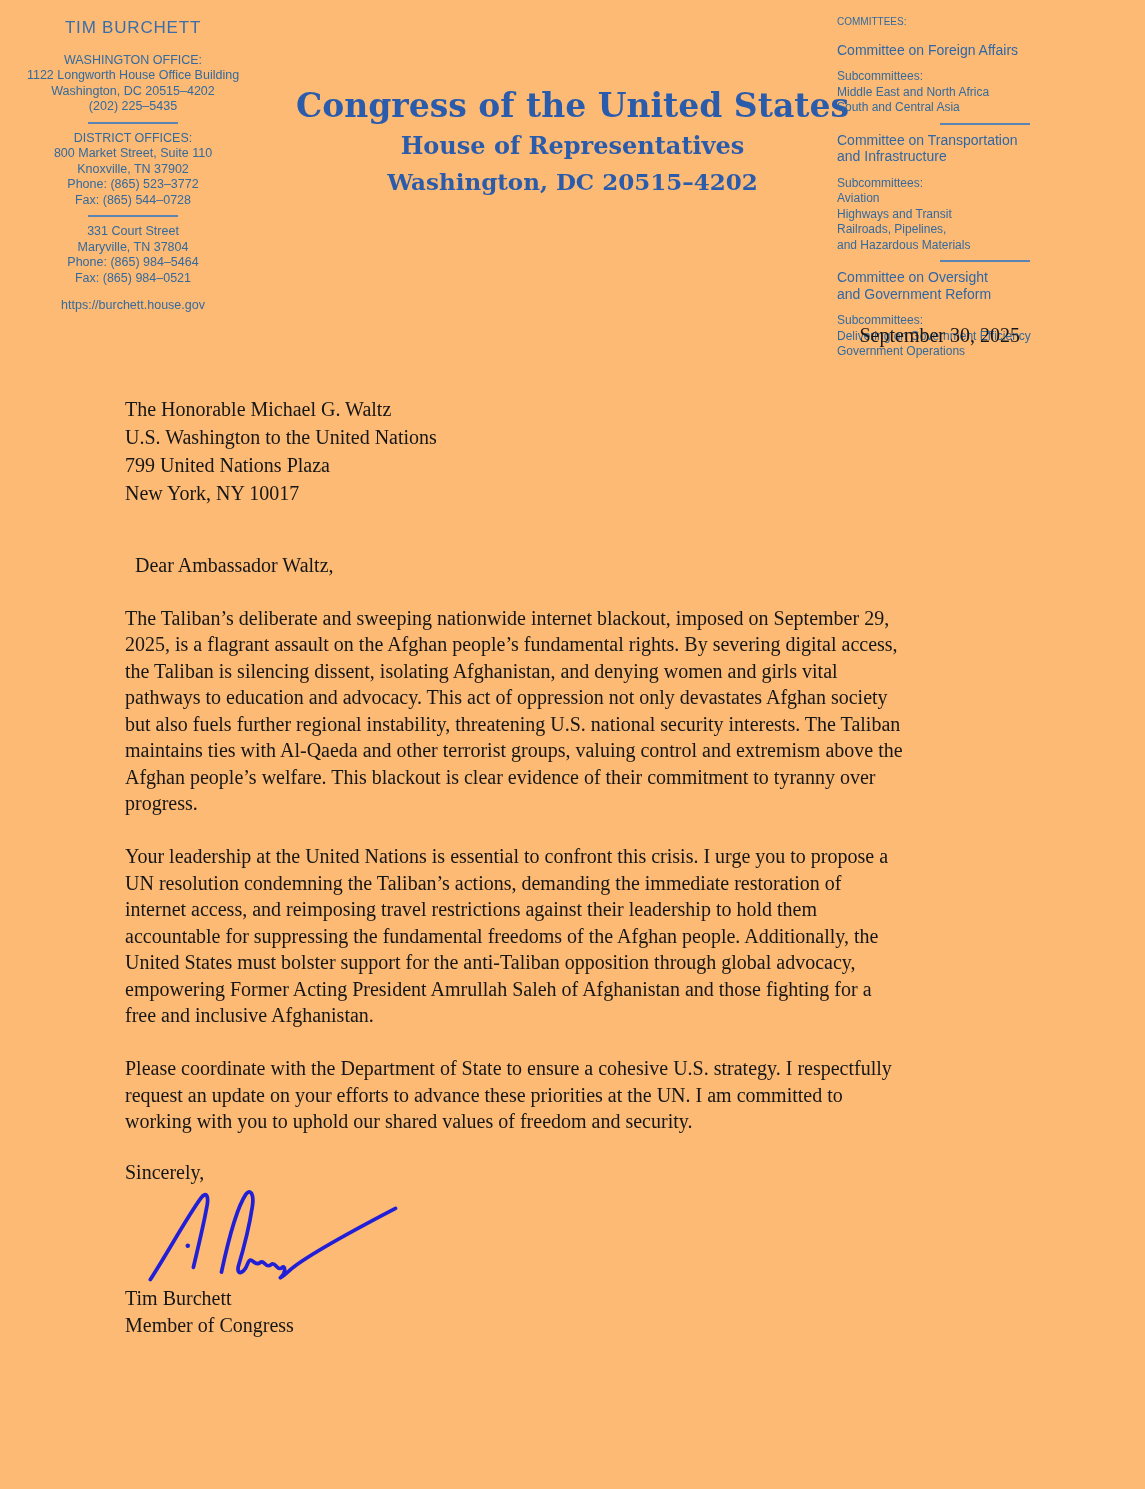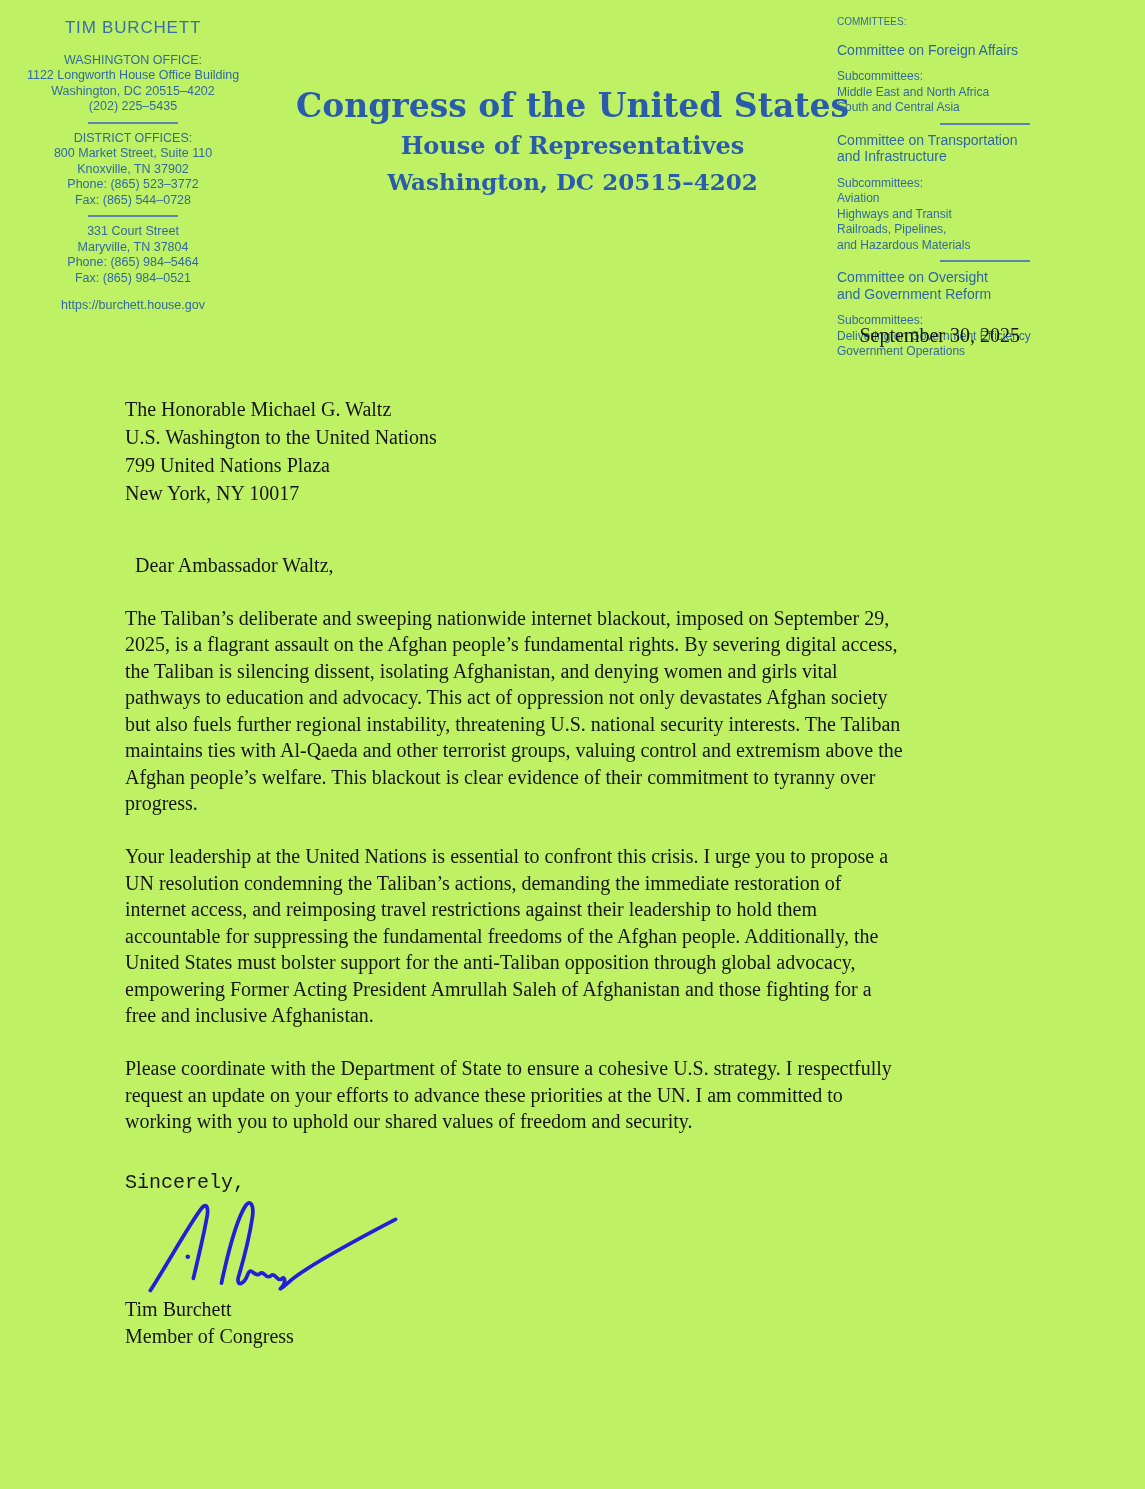--- a/index.html
+++ b/index.html
@@ -1,19 +1,19 @@
 <!DOCTYPE html>
 <html><head>
 <meta charset="utf-8">
 <style>
   html,body { margin:0; padding:0; background:#ffffff; }
   .page {
     position:relative;
     width:1145px; height:1489px;
-    background:#bef264;
+    background:#fdba74;
     font-family:"Liberation Serif", serif;
     color:#161616;
     overflow:hidden;
   }
 
   
   .lh-left {
     position:absolute; top:20px; left:14px; width:238px;
     text-align:center;
     font-family:"Liberation Sans", sans-serif;
@@ -53,21 +53,21 @@
 
   
   .letter-body {
     position:absolute; top:322px; left:125px; width:895px;
     font-size:20px; line-height:26.5px;
   }
   .date-line { text-align:right; }
   .recipient { margin-top:46px; line-height:28px; }
   .salutation { margin-top:45px;margin-left:10px; }
   .para { margin:26.5px 0 0 0; white-space:pre-line; }
-  .closing { margin-top:35px;font-family:Liberation Mono, monospace; }
+  .closing { margin-top:24px; }
   .signature-wrap { margin:3px 0 0 16px; height:97px; }
   .signer-name, .signer-title { line-height:27px; }
 
   .sig-stroke { fill:none; stroke:#2120d6; stroke-width:4; stroke-linecap:round; stroke-linejoin:round; }
 </style>
 </head>
 <body>
 
 <div class="page">
 

